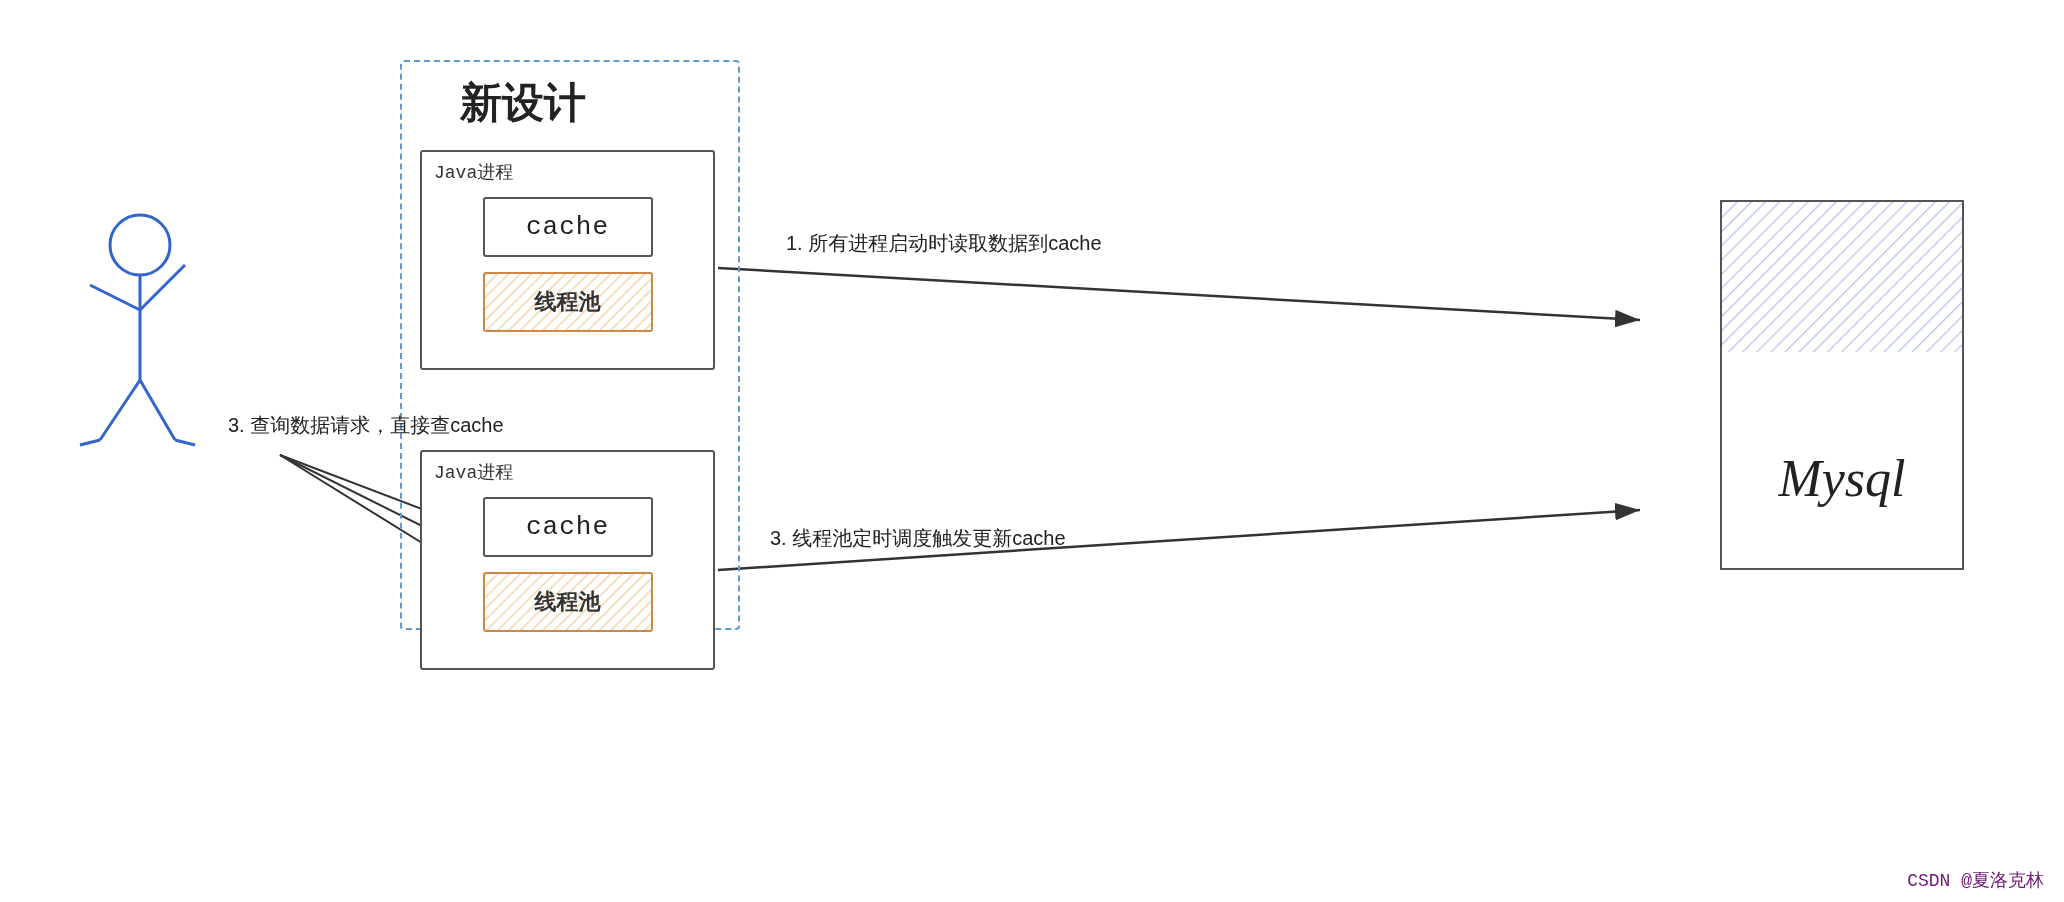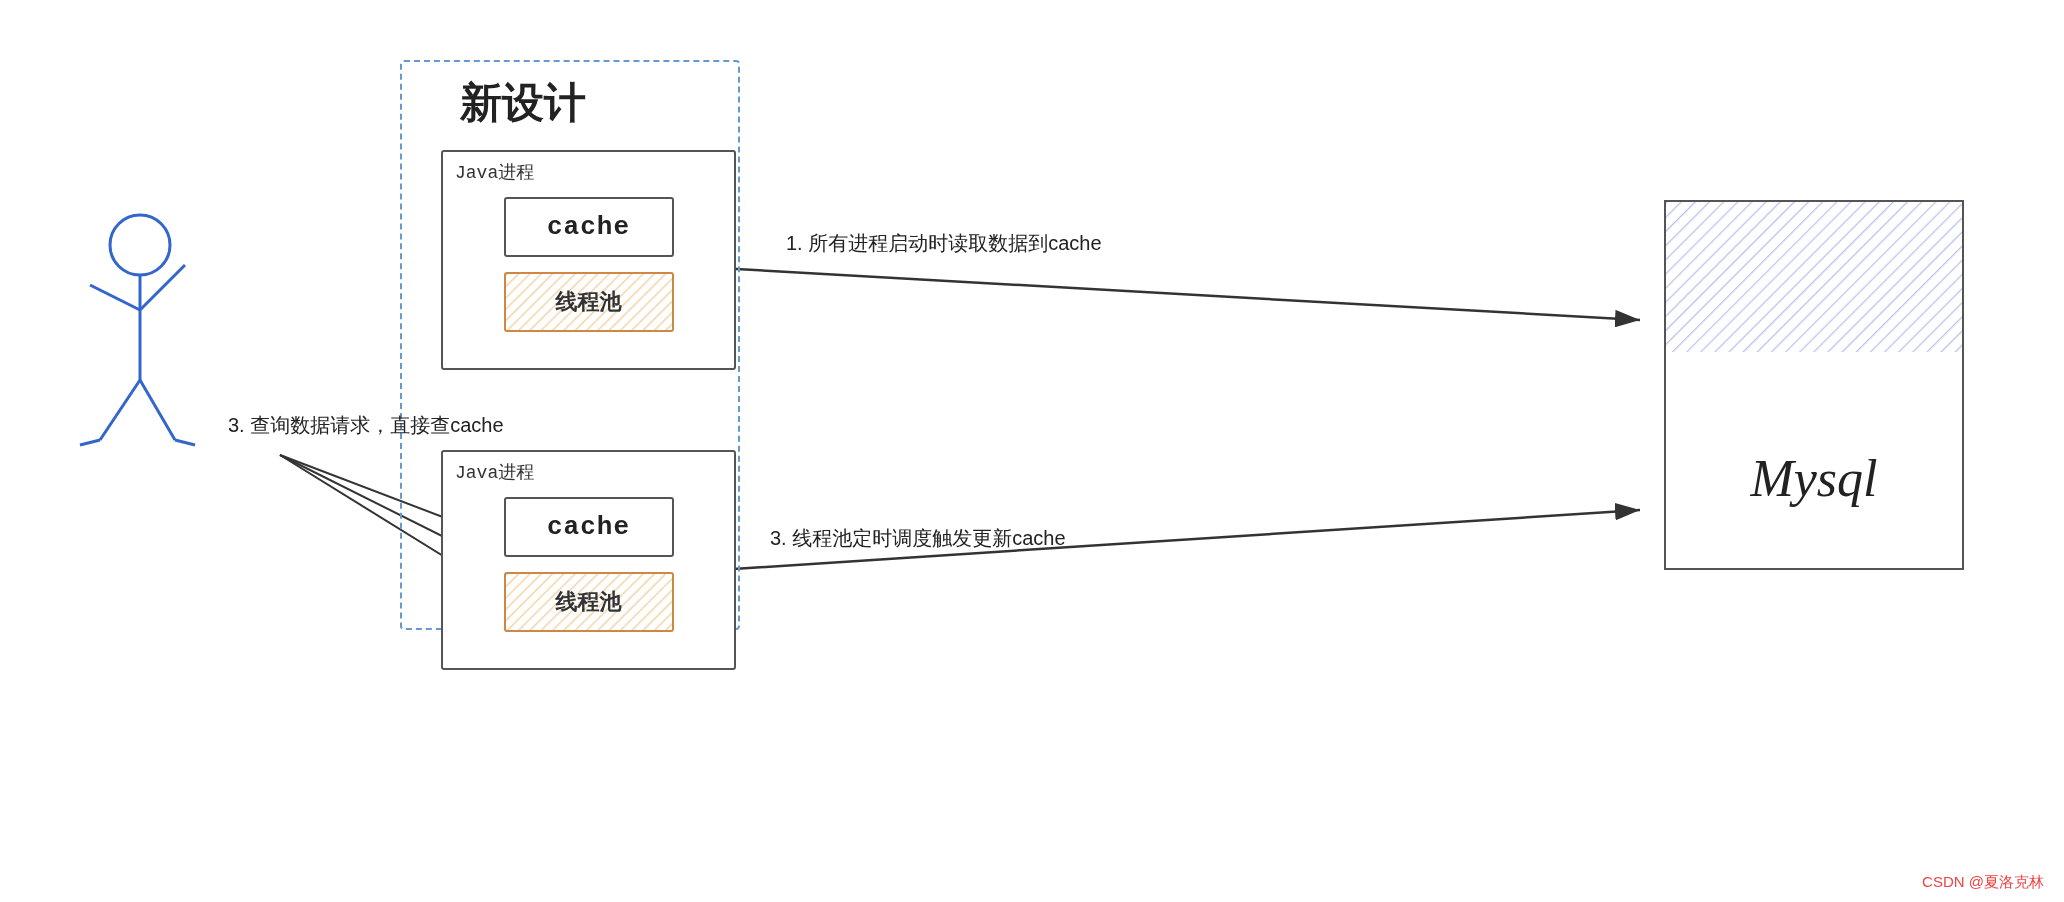--- a/index.html
+++ b/index.html
@@ -39,21 +39,20 @@
       color: #222;
       font-family: Liberation Serif, serif;
     }
 
     
     .java-process-box {
       position: absolute;
       border: 2px solid #555;
       background: #fff;
       border-radius: 3px;
-      margin-left: 21px;
     }
 
     .java-process-box-1 {
       left: 420px;
       top: 150px;
       width: 295px;
       height: 220px;
     }
 
     .java-process-box-2 {
@@ -93,21 +92,21 @@
 
     .cache-box-2 {
       top: 45px;
       width: 170px;
       height: 60px;
     }
 
     .cache-label {
       font-size: 26px;
       font-family: 'Courier New', monospace;
-      font-weight: bold;
+      font-weight: normal;
       color: #222;
       letter-spacing: 1px;
     }
 
     
     .thread-pool-box {
       position: absolute;
       border: 2px solid #cc8844;
       border-radius: 3px;
       display: flex;
@@ -144,21 +143,21 @@
       font-family: 'SimHei', 'STHeiti', 'Microsoft YaHei', sans-serif;
       color: #333;
       font-weight: bold;
     }
 
     
     .mysql-box {
       position: absolute;
       right: 100px;
       top: 200px;
-      width: 300px;
+      width: 244px;
       height: 370px;
       border: 2px solid #555;
       overflow: hidden;
       background: #fff;
     }
 
     .mysql-hatching {
       position: absolute;
       top: 0; left: 0; right: 0; bottom: 0;
     }
@@ -201,23 +200,23 @@
     .label-2 {
       left: 770px;
       top: 525px;
       font-size: 20px;
     }
 
     .watermark {
       position: absolute;
       bottom: 10px;
       right: 20px;
-      font-size: 15px;
-      color: #ef4444;
-      font-family: Liberation Sans, sans-serif;
+      font-size: 18px;
+      color: #701a75;
+      font-family: Liberation Mono, monospace;
     }
 
     svg.arrows {
       position: absolute;
       top: 0;
       left: 0;
       width: 2064px;
       height: 902px;
       pointer-events: none;
     }

